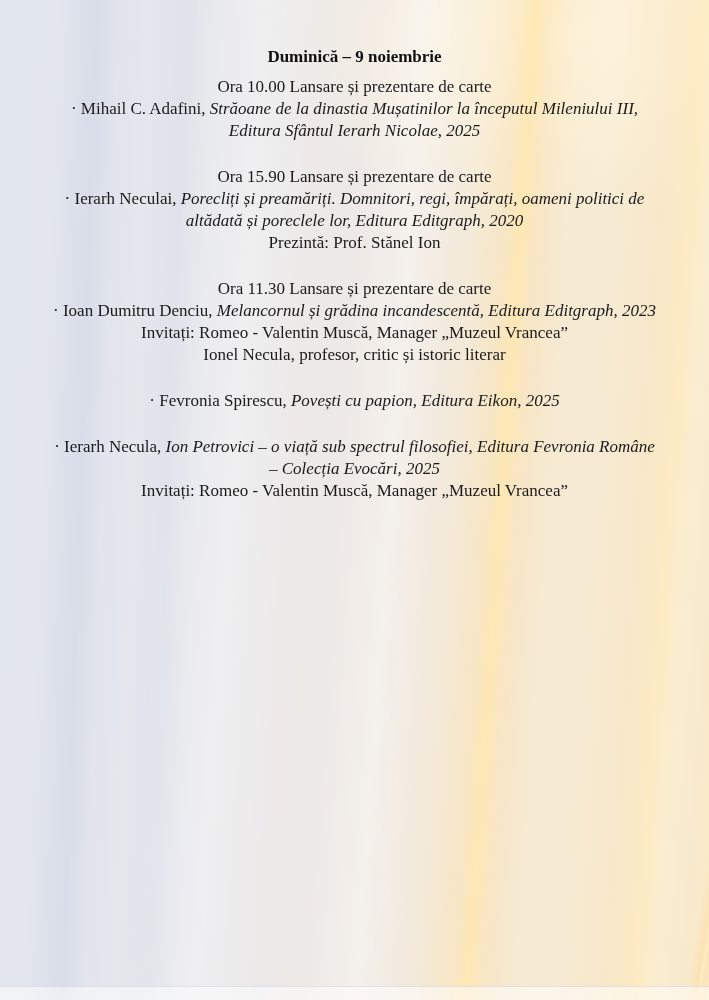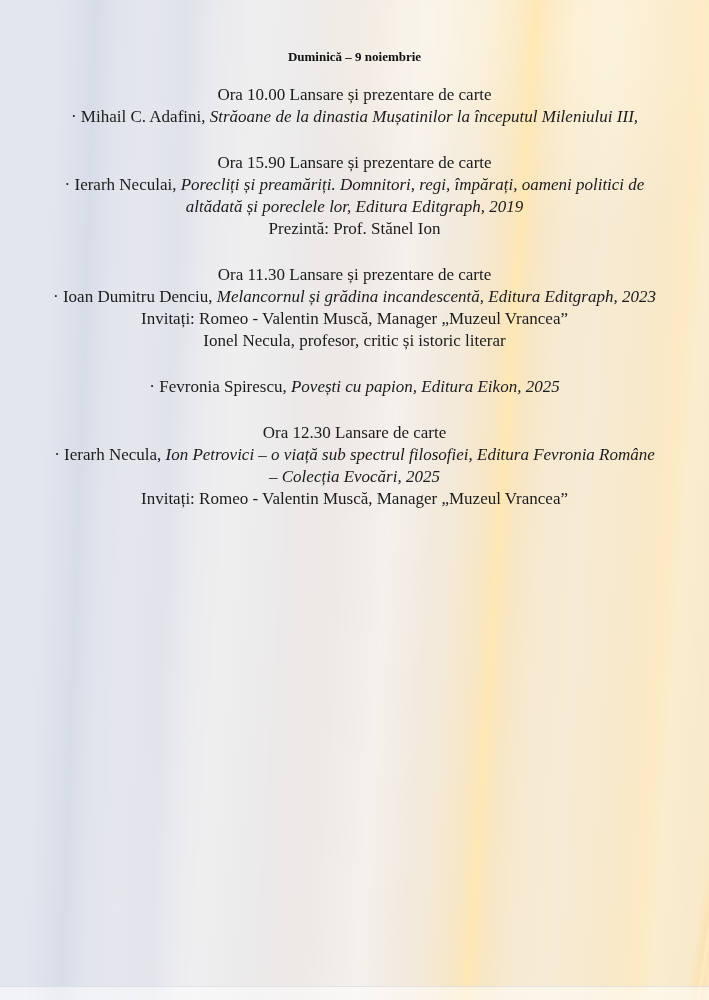--- a/index.html
+++ b/index.html
@@ -107,22 +107,22 @@
     padding: 46px 30px 0;
     z-index: 5;
     text-align: center;
     color: #1b1b1b;
     font-family: "Liberation Serif", "DejaVu Serif", serif;
     font-size: 17px;
     line-height: 22px;
   }
 
   .date-title {
-    margin: 0 0 16px 0;
-    font-size: 13px;
+    margin: 0 0 8px 0;
+    font-size: 17px;
     line-height: 22px;
     font-weight: bold;
     color: #111111;
   }
 
   .event {
     margin: 0 0 24px 0;
   }
 
   .line {
@@ -140,37 +140,37 @@
   <div class="bg-streaks"></div>
   <div class="bg-thin-line"></div>
   <div class="bottom-strip"></div>
 
   <div class="content">
     <h1 class="date-title">Duminică – 9 noiembrie</h1>
     <div class="events">
         <div class="event">
           <div class="line"><span class="seg">Ora 10.00 Lansare și prezentare de carte</span></div>
           <div class="line"><span class="seg">· Mihail C. Adafini, </span><span class="seg italic">Străoane de la dinastia Mușatinilor la începutul Mileniului III,</span></div>
+          <div class="line"><span class="seg italic">Editura Sfântul Ierarh Nicolae, 2025</span></div>
         </div>
         <div class="event">
           <div class="line"><span class="seg">Ora 15.90 Lansare și prezentare de carte</span></div>
           <div class="line"><span class="seg">· Ierarh Neculai, </span><span class="seg italic">Porecliți și preamăriți. Domnitori, regi, împărați, oameni politici de</span></div>
-          <div class="line"><span class="seg italic">altădată și poreclele lor, Editura Editgraph, 2019</span></div>
+          <div class="line"><span class="seg italic">altădată și poreclele lor, Editura Editgraph, 2020</span></div>
           <div class="line"><span class="seg">Prezintă: Prof. Stănel Ion</span></div>
         </div>
         <div class="event">
           <div class="line"><span class="seg">Ora 11.30 Lansare și prezentare de carte</span></div>
           <div class="line"><span class="seg">· Ioan Dumitru Denciu, </span><span class="seg italic">Melancornul și grădina incandescentă, Editura Editgraph, 2023</span></div>
           <div class="line"><span class="seg">Invitați: Romeo - Valentin Muscă, Manager „Muzeul Vrancea”</span></div>
           <div class="line"><span class="seg">Ionel Necula, profesor, critic și istoric literar</span></div>
         </div>
         <div class="event">
           <div class="line"><span class="seg">· Fevronia Spirescu, </span><span class="seg italic">Povești cu papion, Editura Eikon, 2025</span></div>
         </div>
         <div class="event">
-          <div class="line"><span class="seg">Ora 12.30 Lansare de carte</span></div>
           <div class="line"><span class="seg">· Ierarh Necula, </span><span class="seg italic">Ion Petrovici – o viață sub spectrul filosofiei, Editura Fevronia Române</span></div>
           <div class="line"><span class="seg italic">– Colecția Evocări, 2025</span></div>
           <div class="line"><span class="seg">Invitați: Romeo - Valentin Muscă, Manager „Muzeul Vrancea”</span></div>
         </div>
       </div>
   </div>
 </div>
 
 </body></html>

